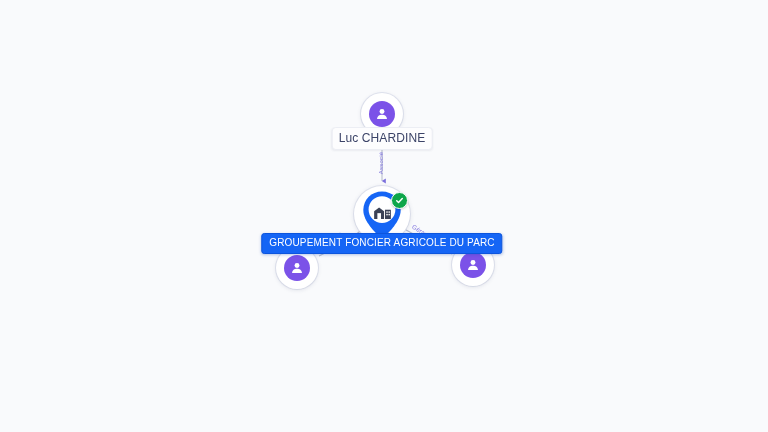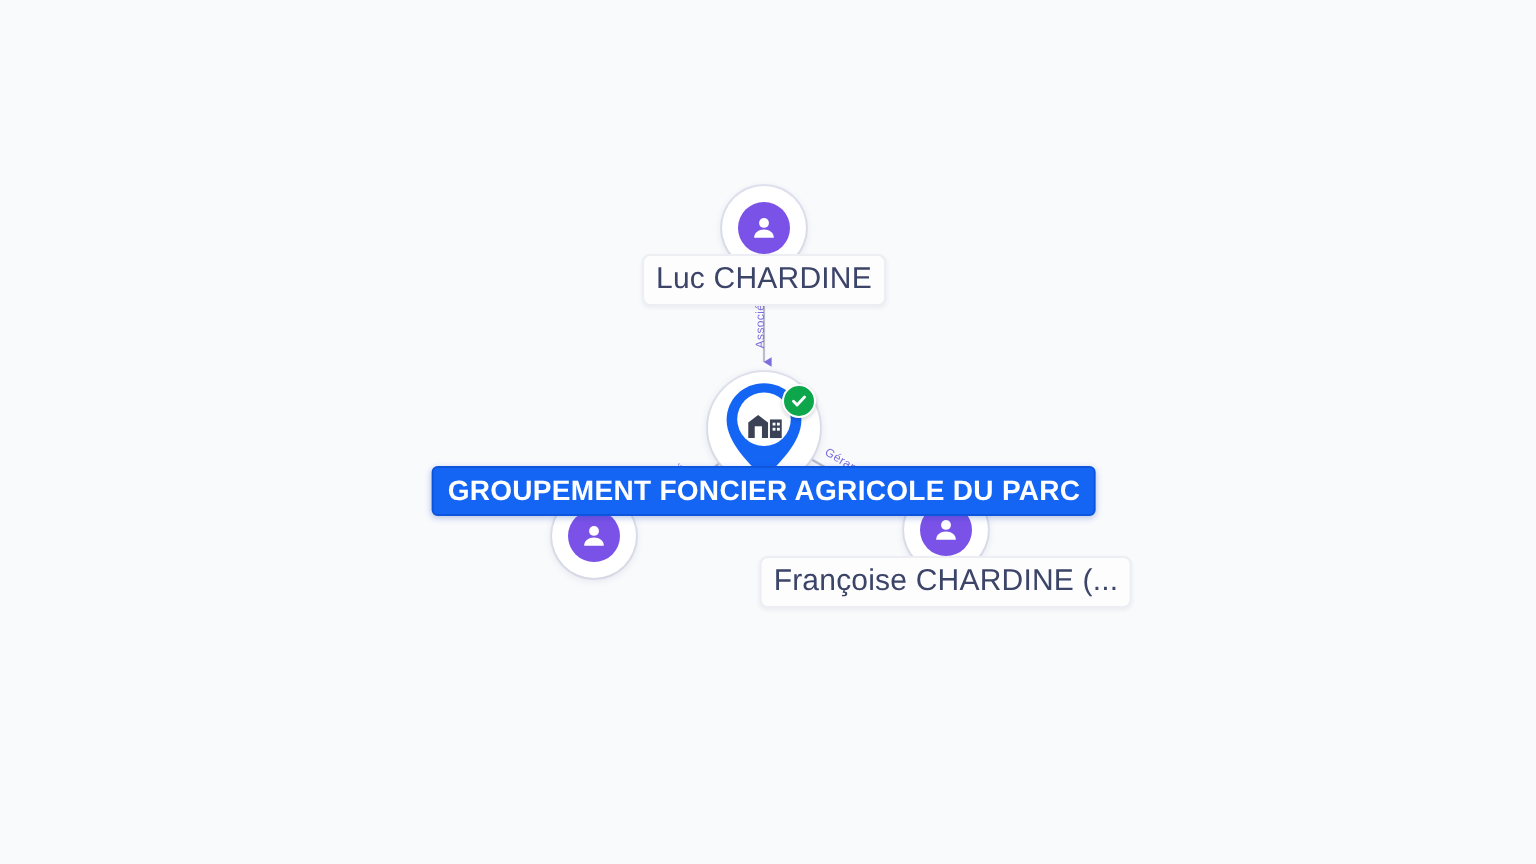--- a/index.html
+++ b/index.html
@@ -98,39 +98,38 @@
     box-shadow: 0 1px 2px rgba(0,0,0,0.18);
   }
 
   
   .node-label {
     position: absolute;
     transform: translateX(-50%);
     white-space: nowrap;
     background: #fdfdfe;
     color: #3c4468;
-    font-size: 15px;
+    font-size: 12px;
     line-height: 1;
     padding: 4px 6px 5px 6px;
     border-radius: 4px;
     border: 1px solid #eceef4;
     box-shadow: 0 1px 2px rgba(40,50,90,0.07);
     letter-spacing: 0.1px;
   }
   .node-label.company-label {
     background: #1565f5;
     color: #ffffff;
     border: 1px solid #0d55dd;
-    font-size: 14px;
+    font-size: 10px;
     padding: 4px 7px 5px 7px;
     border-radius: 3px;
     letter-spacing: 0.15px;
     box-shadow: 0 1px 3px rgba(20,70,180,0.30);
     z-index: 6;
-    font-weight: bold;
   }
 
   
   .edge-label {
     position: absolute;
     color: #7b6fdc;
     font-size: 6px;
     line-height: 1;
     white-space: nowrap;
     letter-spacing: 0.2px;
@@ -226,15 +225,14 @@
 
   <div class="person-node" style="left:473px; top:265px;">
     <div class="node-halo"></div>
     <div class="avatar-circle">
       <svg width="16" height="16" viewBox="0 0 24 24" fill="#ffffff">
         <circle cx="12" cy="8.2" r="3.7"></circle>
         <path d="M4.6,19.4 C4.6,15.3 8.1,13.1 12,13.1 C15.9,13.1 19.4,15.3 19.4,19.4 Z"></path>
       </svg>
     </div>
   </div>
-  <div class="node-label" style="left:473px; top:278px;">Françoise CHARDINE (...</div>
 
 </div>
 
 </body></html>

